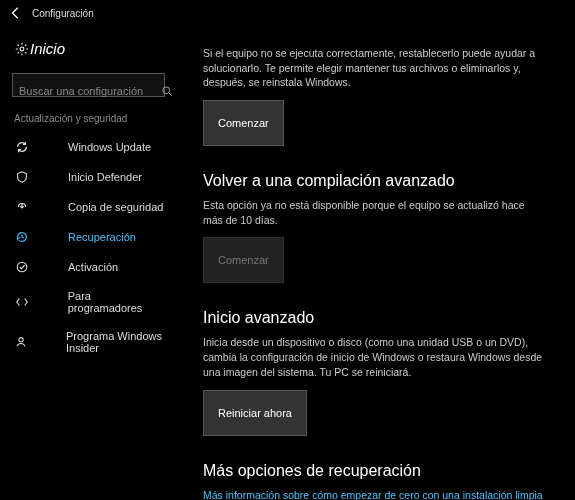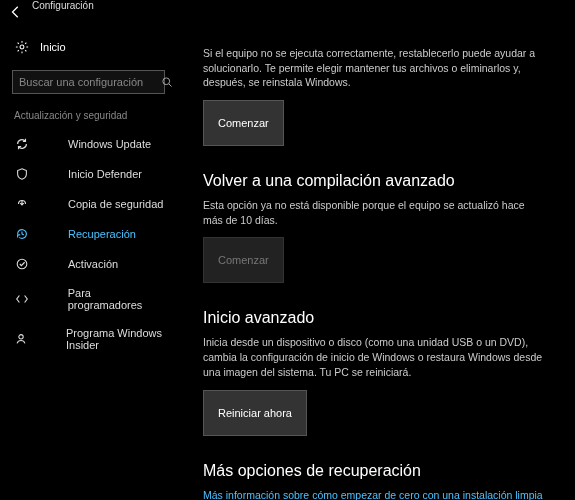--- a/index.html
+++ b/index.html
@@ -3,43 +3,43 @@
 <meta charset="utf-8">
 <style>
   * { box-sizing: border-box; margin: 0; padding: 0; }
   body {
     width: 575px; height: 500px;
     background: #000; color: #fff;
     font-family: "Segoe UI", Arial, sans-serif;
     font-size: 11px; overflow: hidden;
   }
   .titlebar {
-    display: flex; 
+    display: flex; align-items: center;
     height: 26px; padding: 0 4px;
   }
   .back-btn {
     width: 24px; height: 24px;
     display: flex; align-items: center; justify-content: center;
     color: #fff; cursor: pointer;
   }
   .title { margin-left: 4px; font-size: 10px; color: #ddd; }
   .layout { display: flex; height: calc(500px - 26px); }
   .sidebar {
     width: 175px; padding: 8px 0 0 6px;
     display: flex; flex-direction: column;
   }
   .home {
     display: flex; align-items: center;
     padding: 6px 8px; cursor: pointer;
   }
   .home .icon { width: 16px; display:flex; justify-content:center; }
-  .home .lbl { margin-left: 10px; font-size: 11px; }
+  .home .lbl { font-size: 15px; font-style: italic; }
   .search {
     margin: 10px 10px 10px 6px;
-    display: flex; align-items: center;
+    display: flex; align-items: flex-start;
     border: 1px solid #555; background: #111;
     height: 21px; padding: 11px 6px;
   }
   .search input {
     flex: 1; background: transparent; border: none;
     color: #fff; font-size: 11px; outline: none;
   }
   .search input::placeholder { color: #888; }
   .search .sicon { color: #aaa; }
   .group-label {

